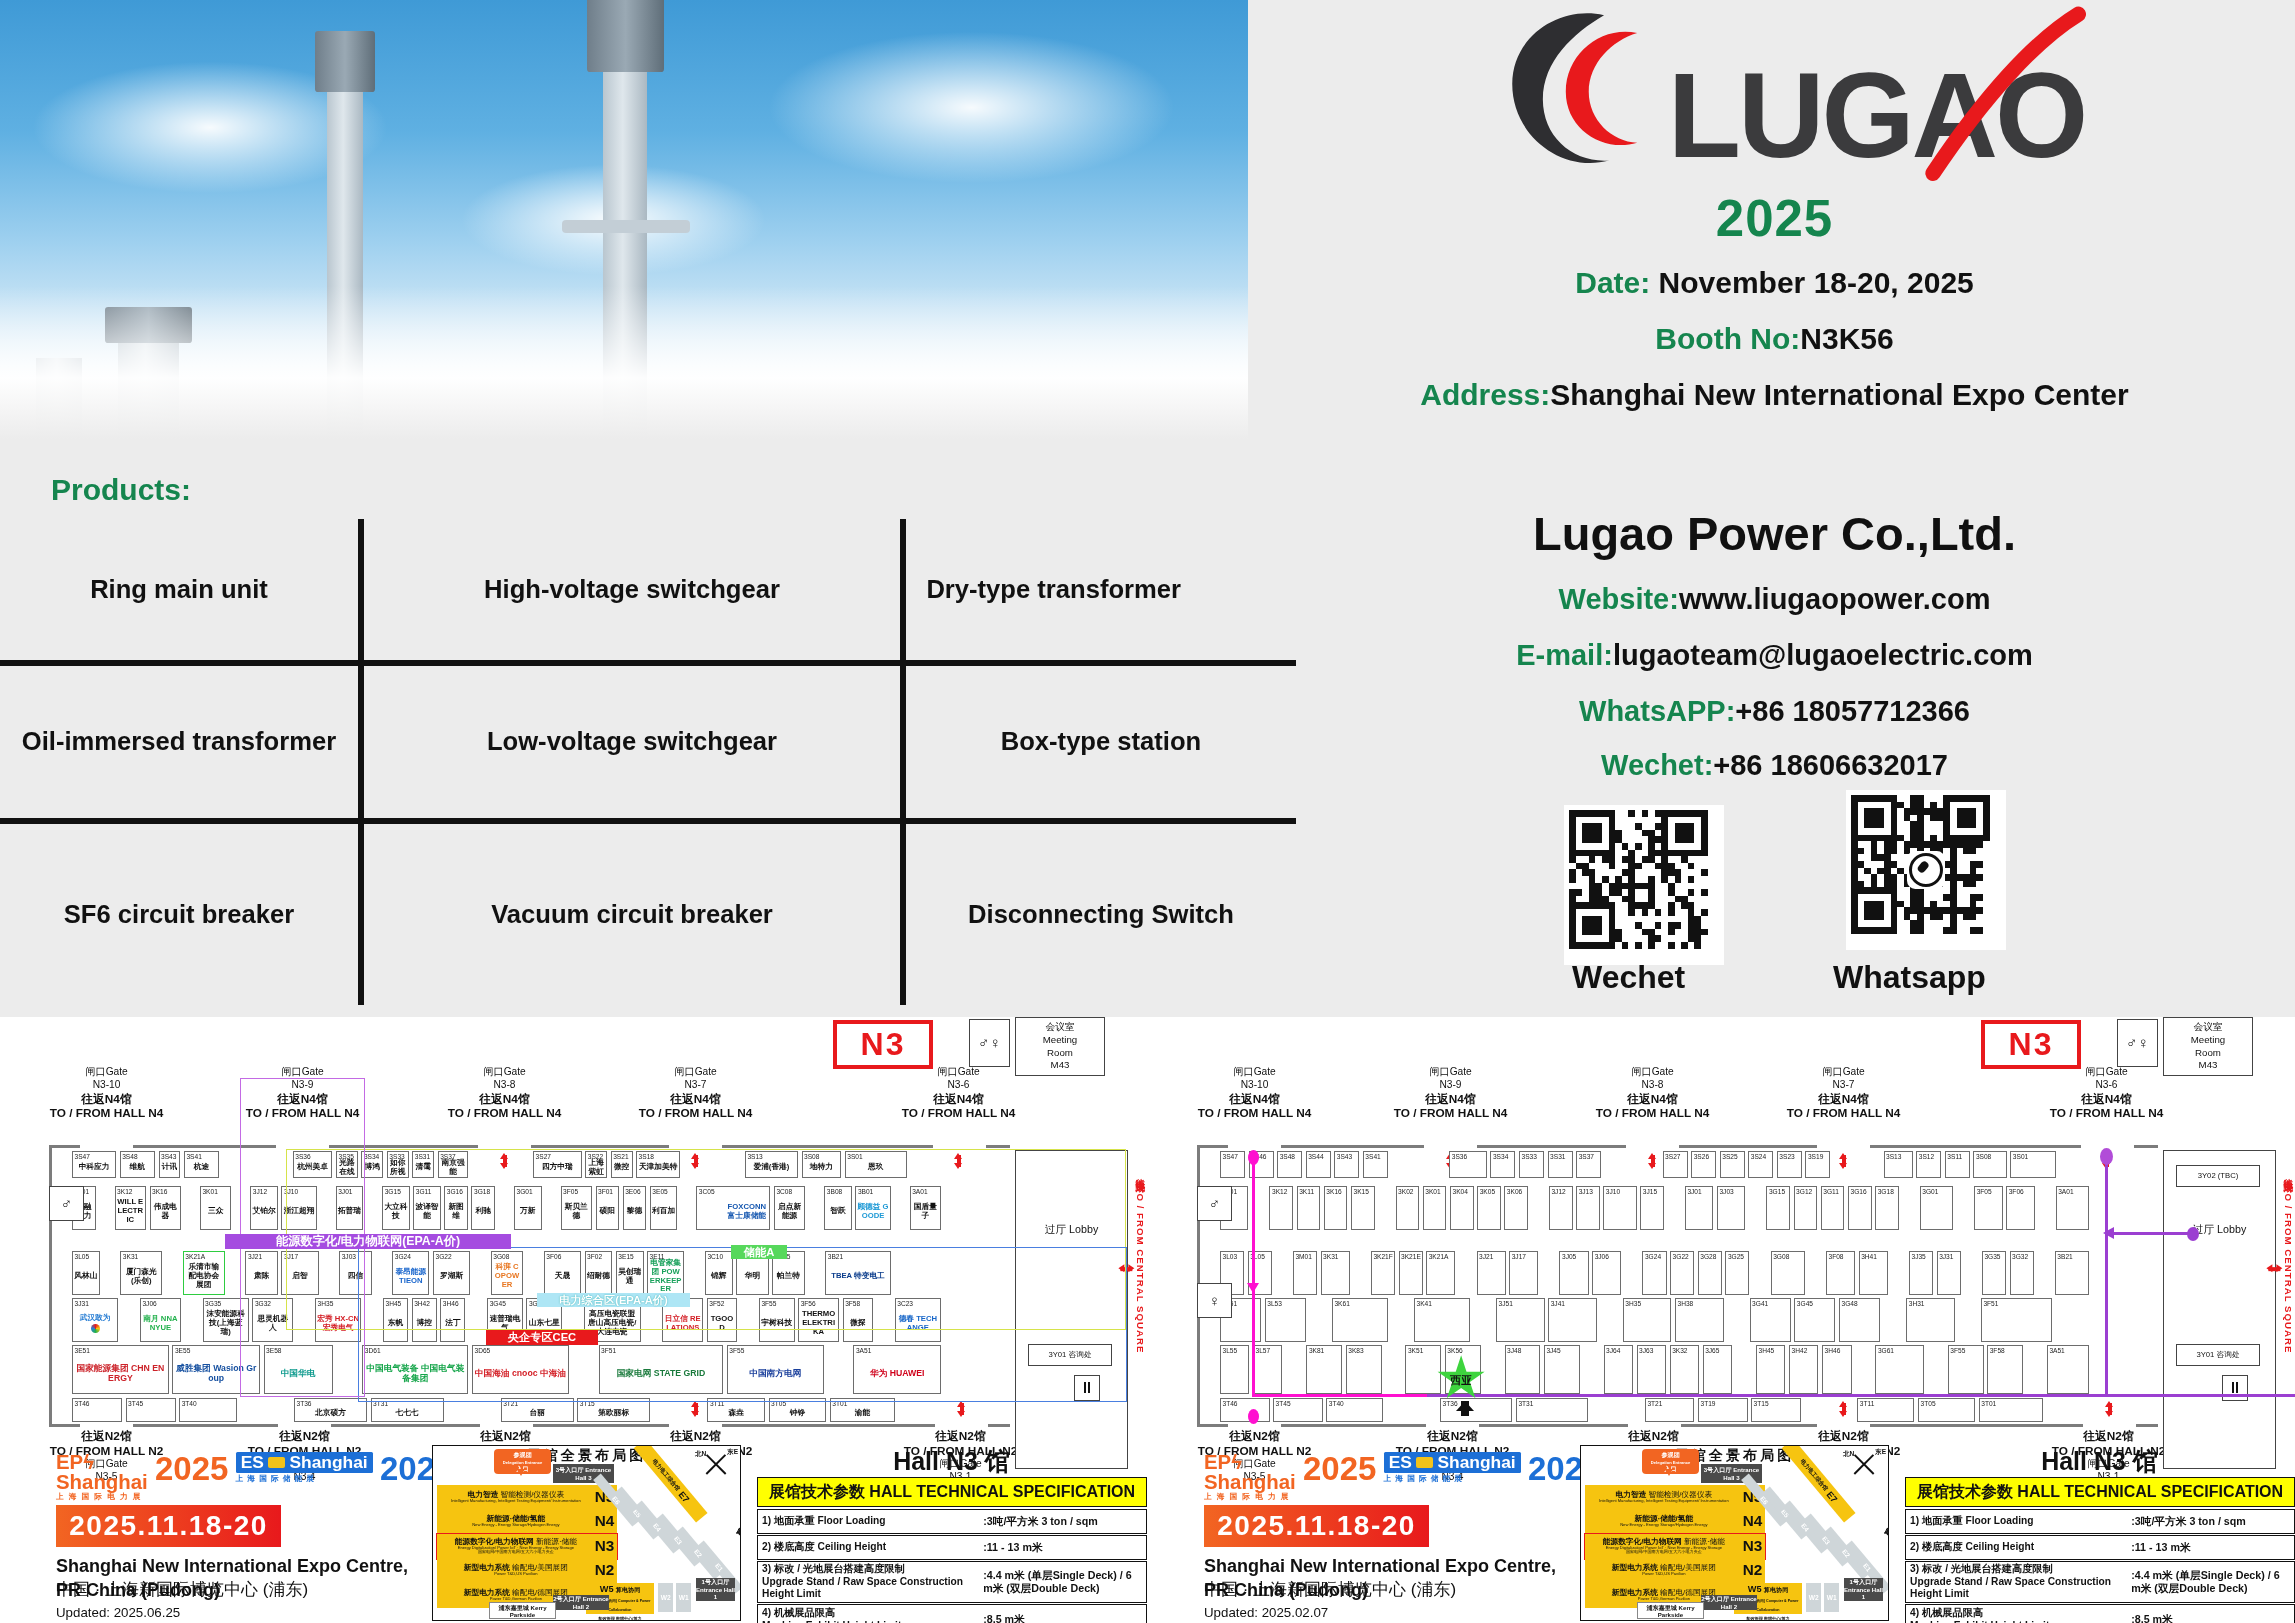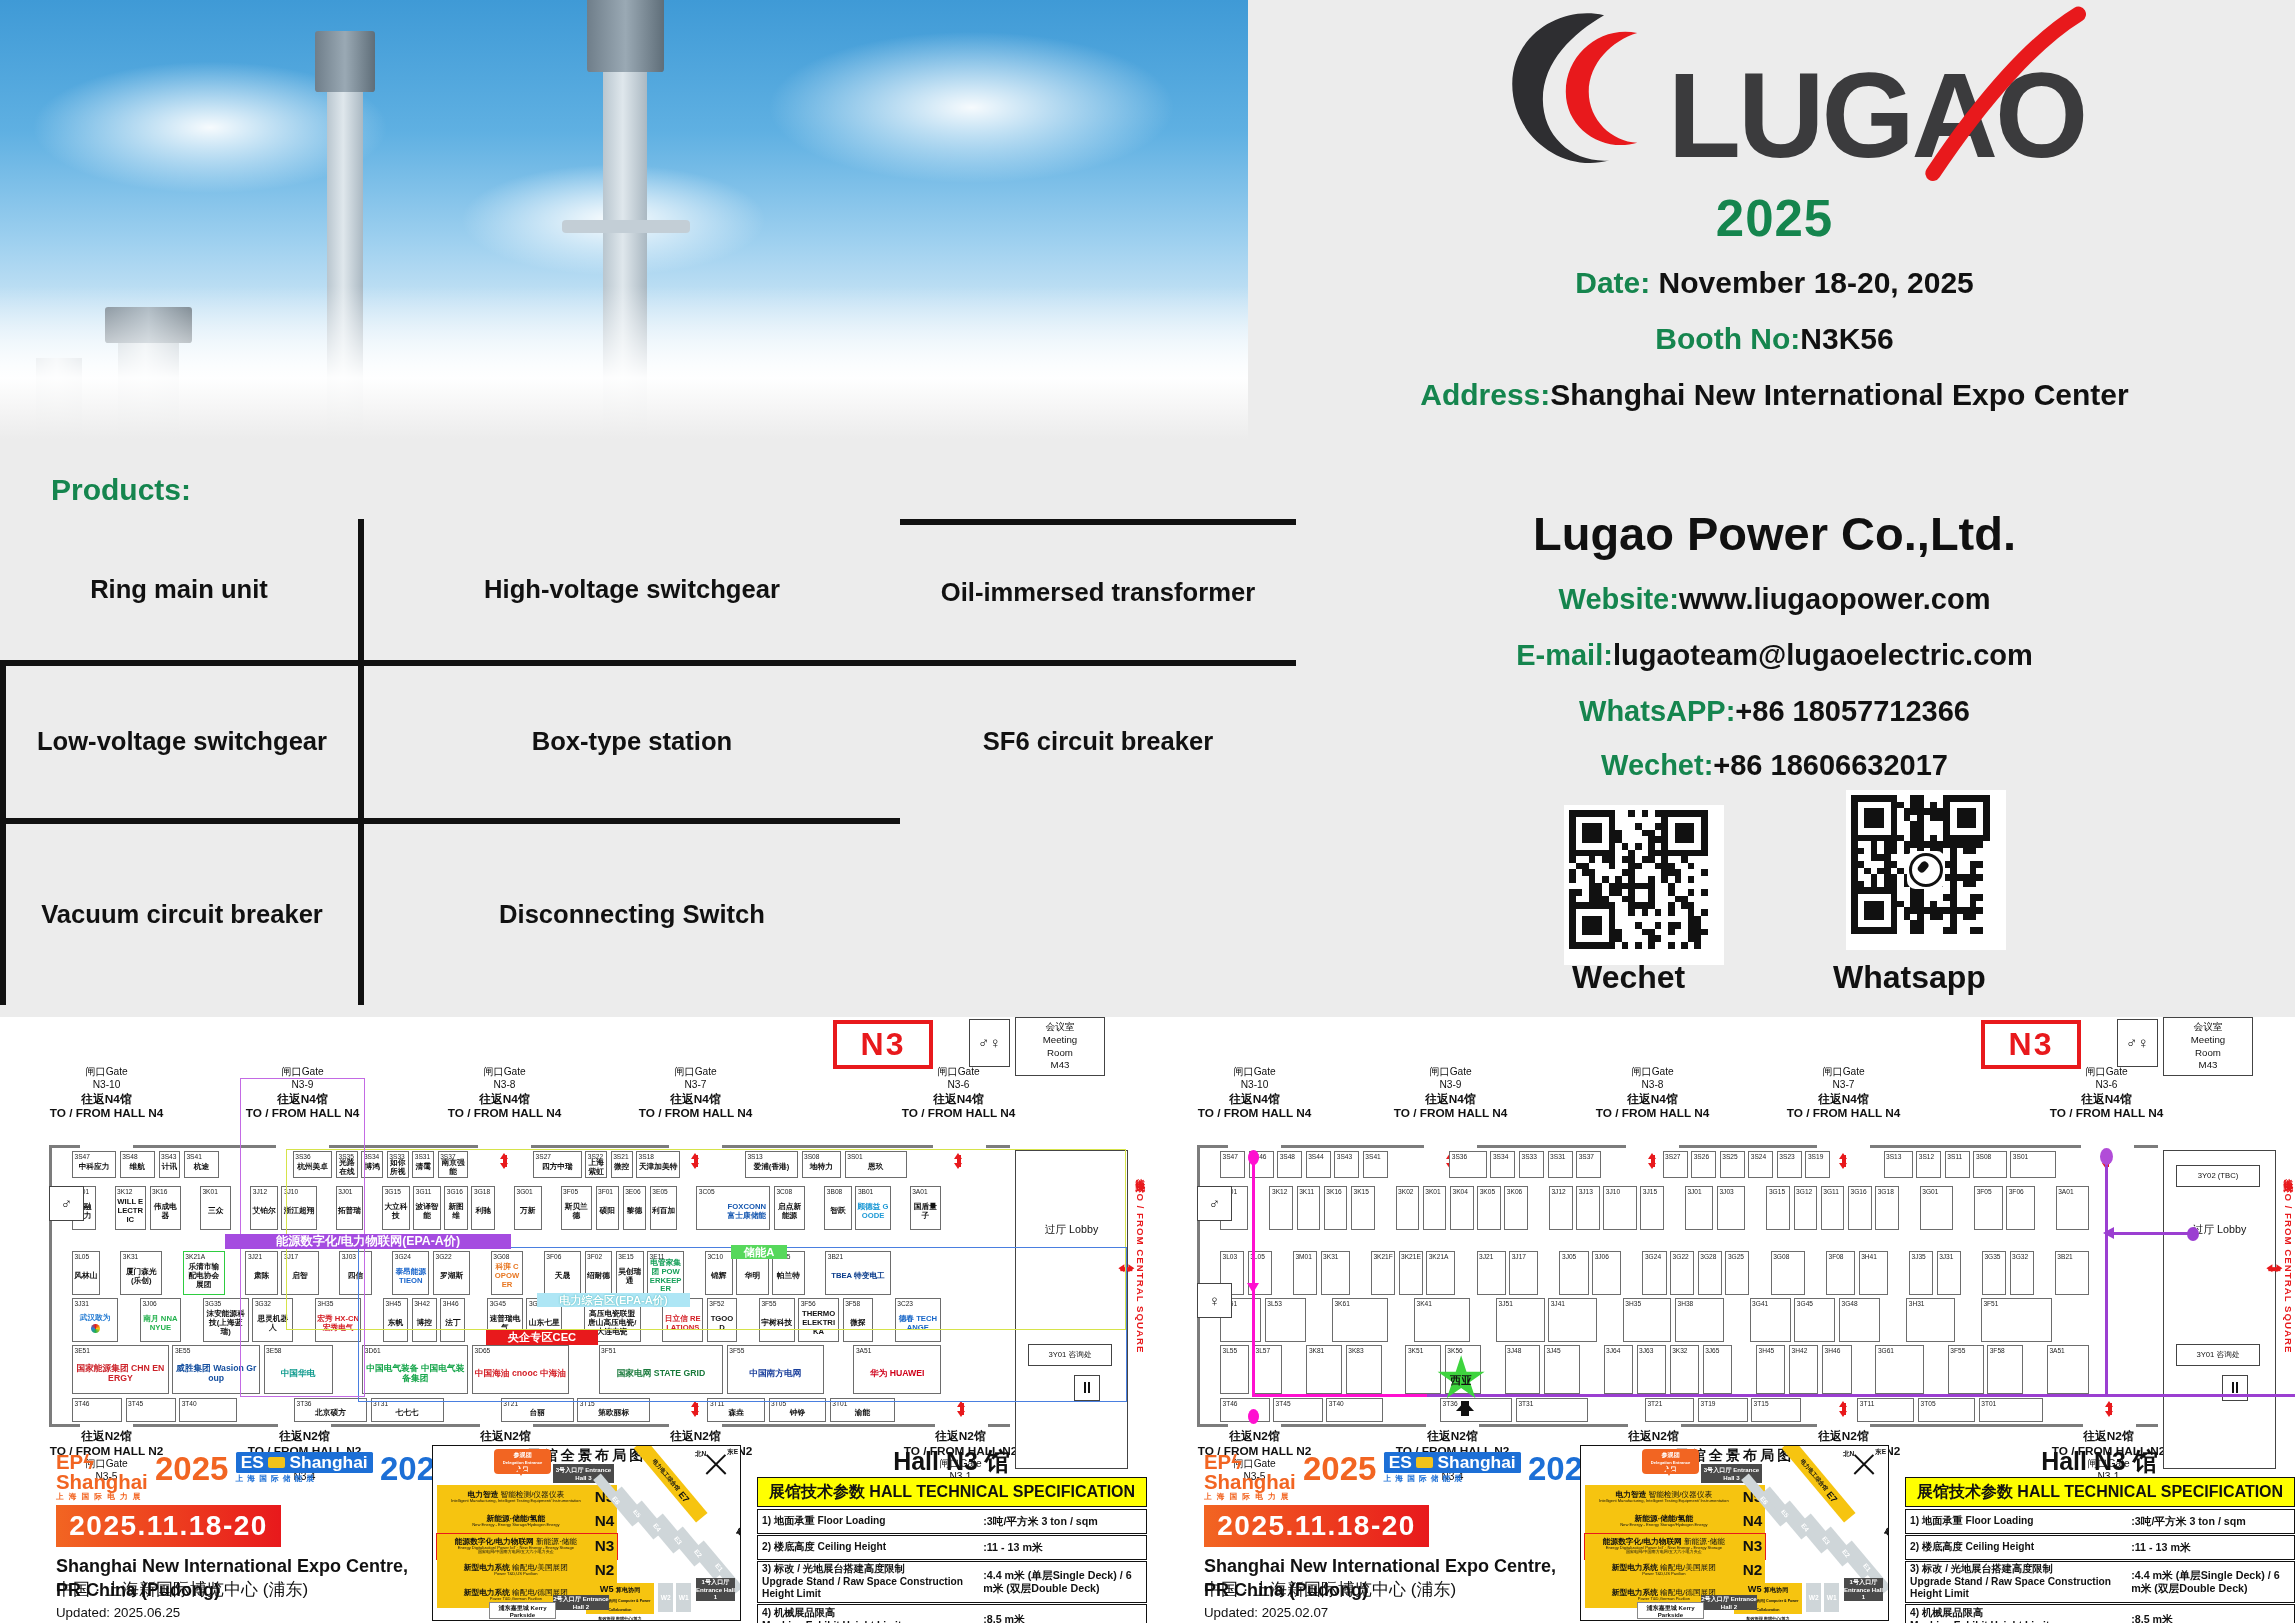--- a/index.html
+++ b/index.html
@@ -154,20 +154,21 @@
     <span class="green">Booth No:</span><span>N3K56</span>
   </div>
   <div class="hline" style="top:378px;">
     <span class="green">Address:</span><span>Shanghai New International Expo Center</span>
   </div>
 
   <div id="products-head">Products:</div>
   <div id="pgrid">
     <div class="cell">Ring main unit</div>
     <div class="cell bl">High-voltage switchgear</div>
+    <div class="cell bl" style="justify-content:flex-start;">Dry-type transformer</div>
     <div class="cell bt">Oil-immersed transformer</div>
     <div class="cell bl bt">Low-voltage switchgear</div>
     <div class="cell bl bt">Box-type  station</div>
     <div class="cell bt">SF6 circuit breaker</div>
     <div class="cell bl bt">Vacuum circuit breaker</div>
     <div class="cell bl bt">Disconnecting Switch</div>
   </div>
 
   <div id="company-name">Lugao Power Co.,Ltd.</div>
   <div class="hline" style="top:583px;font-size:29px;">

